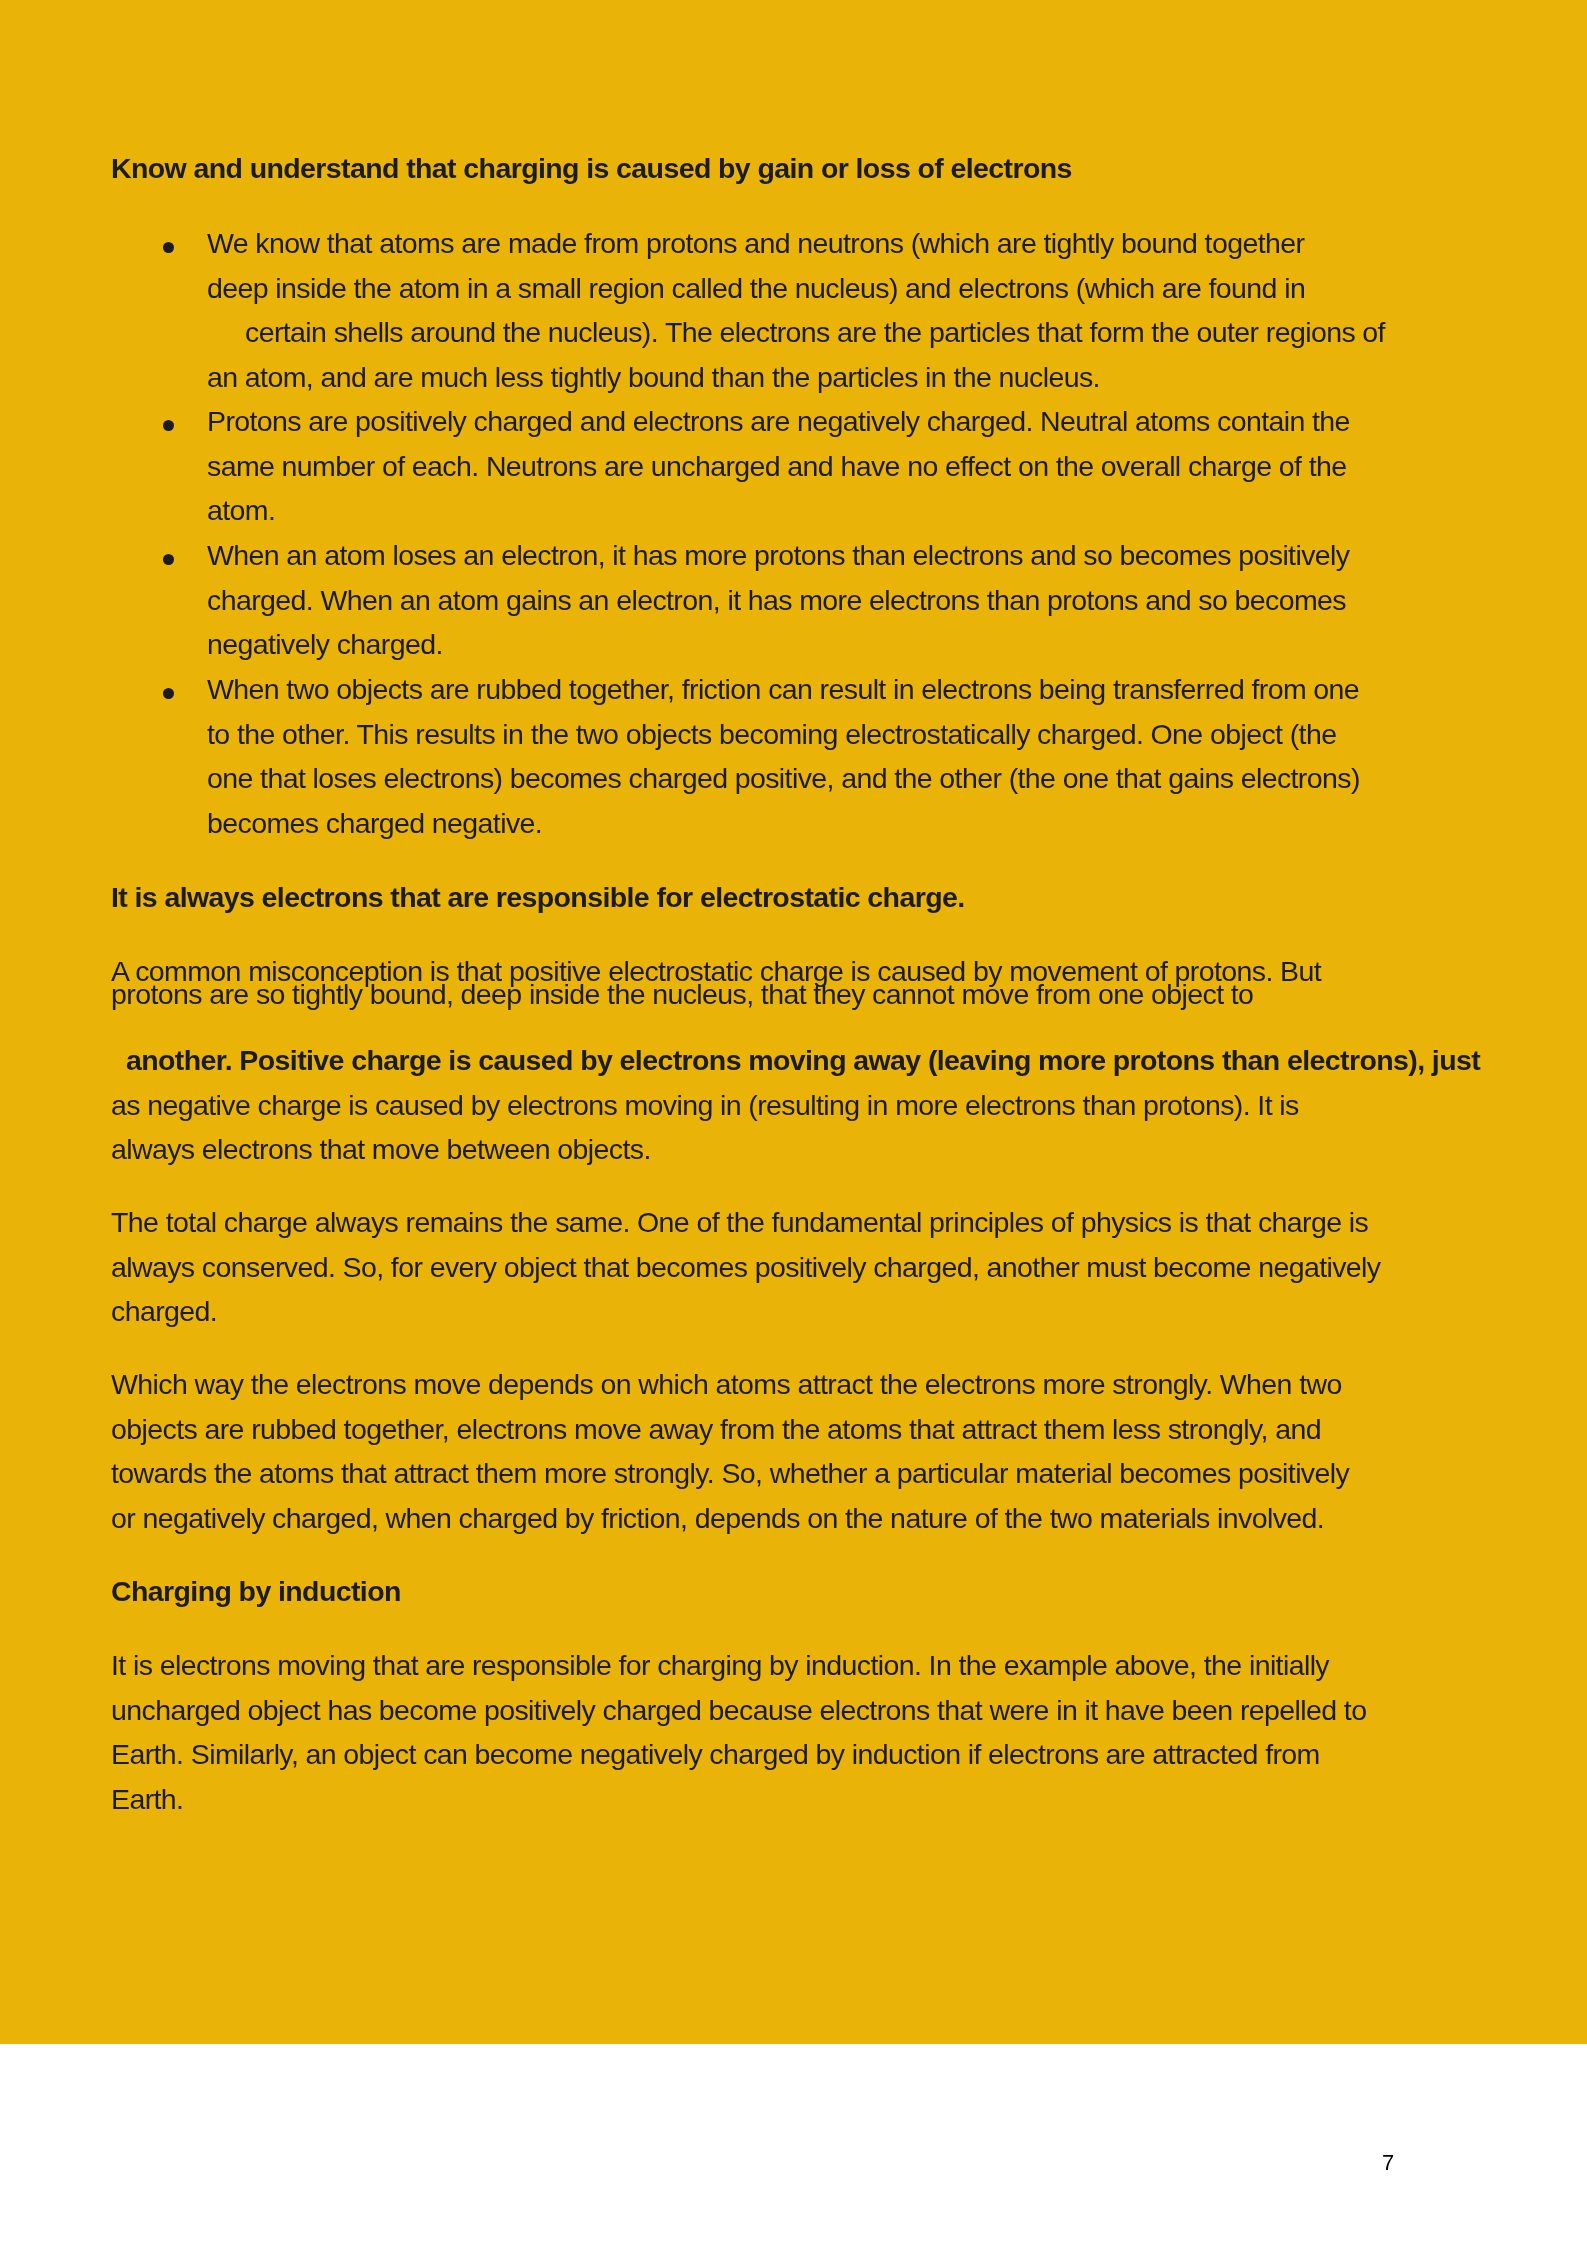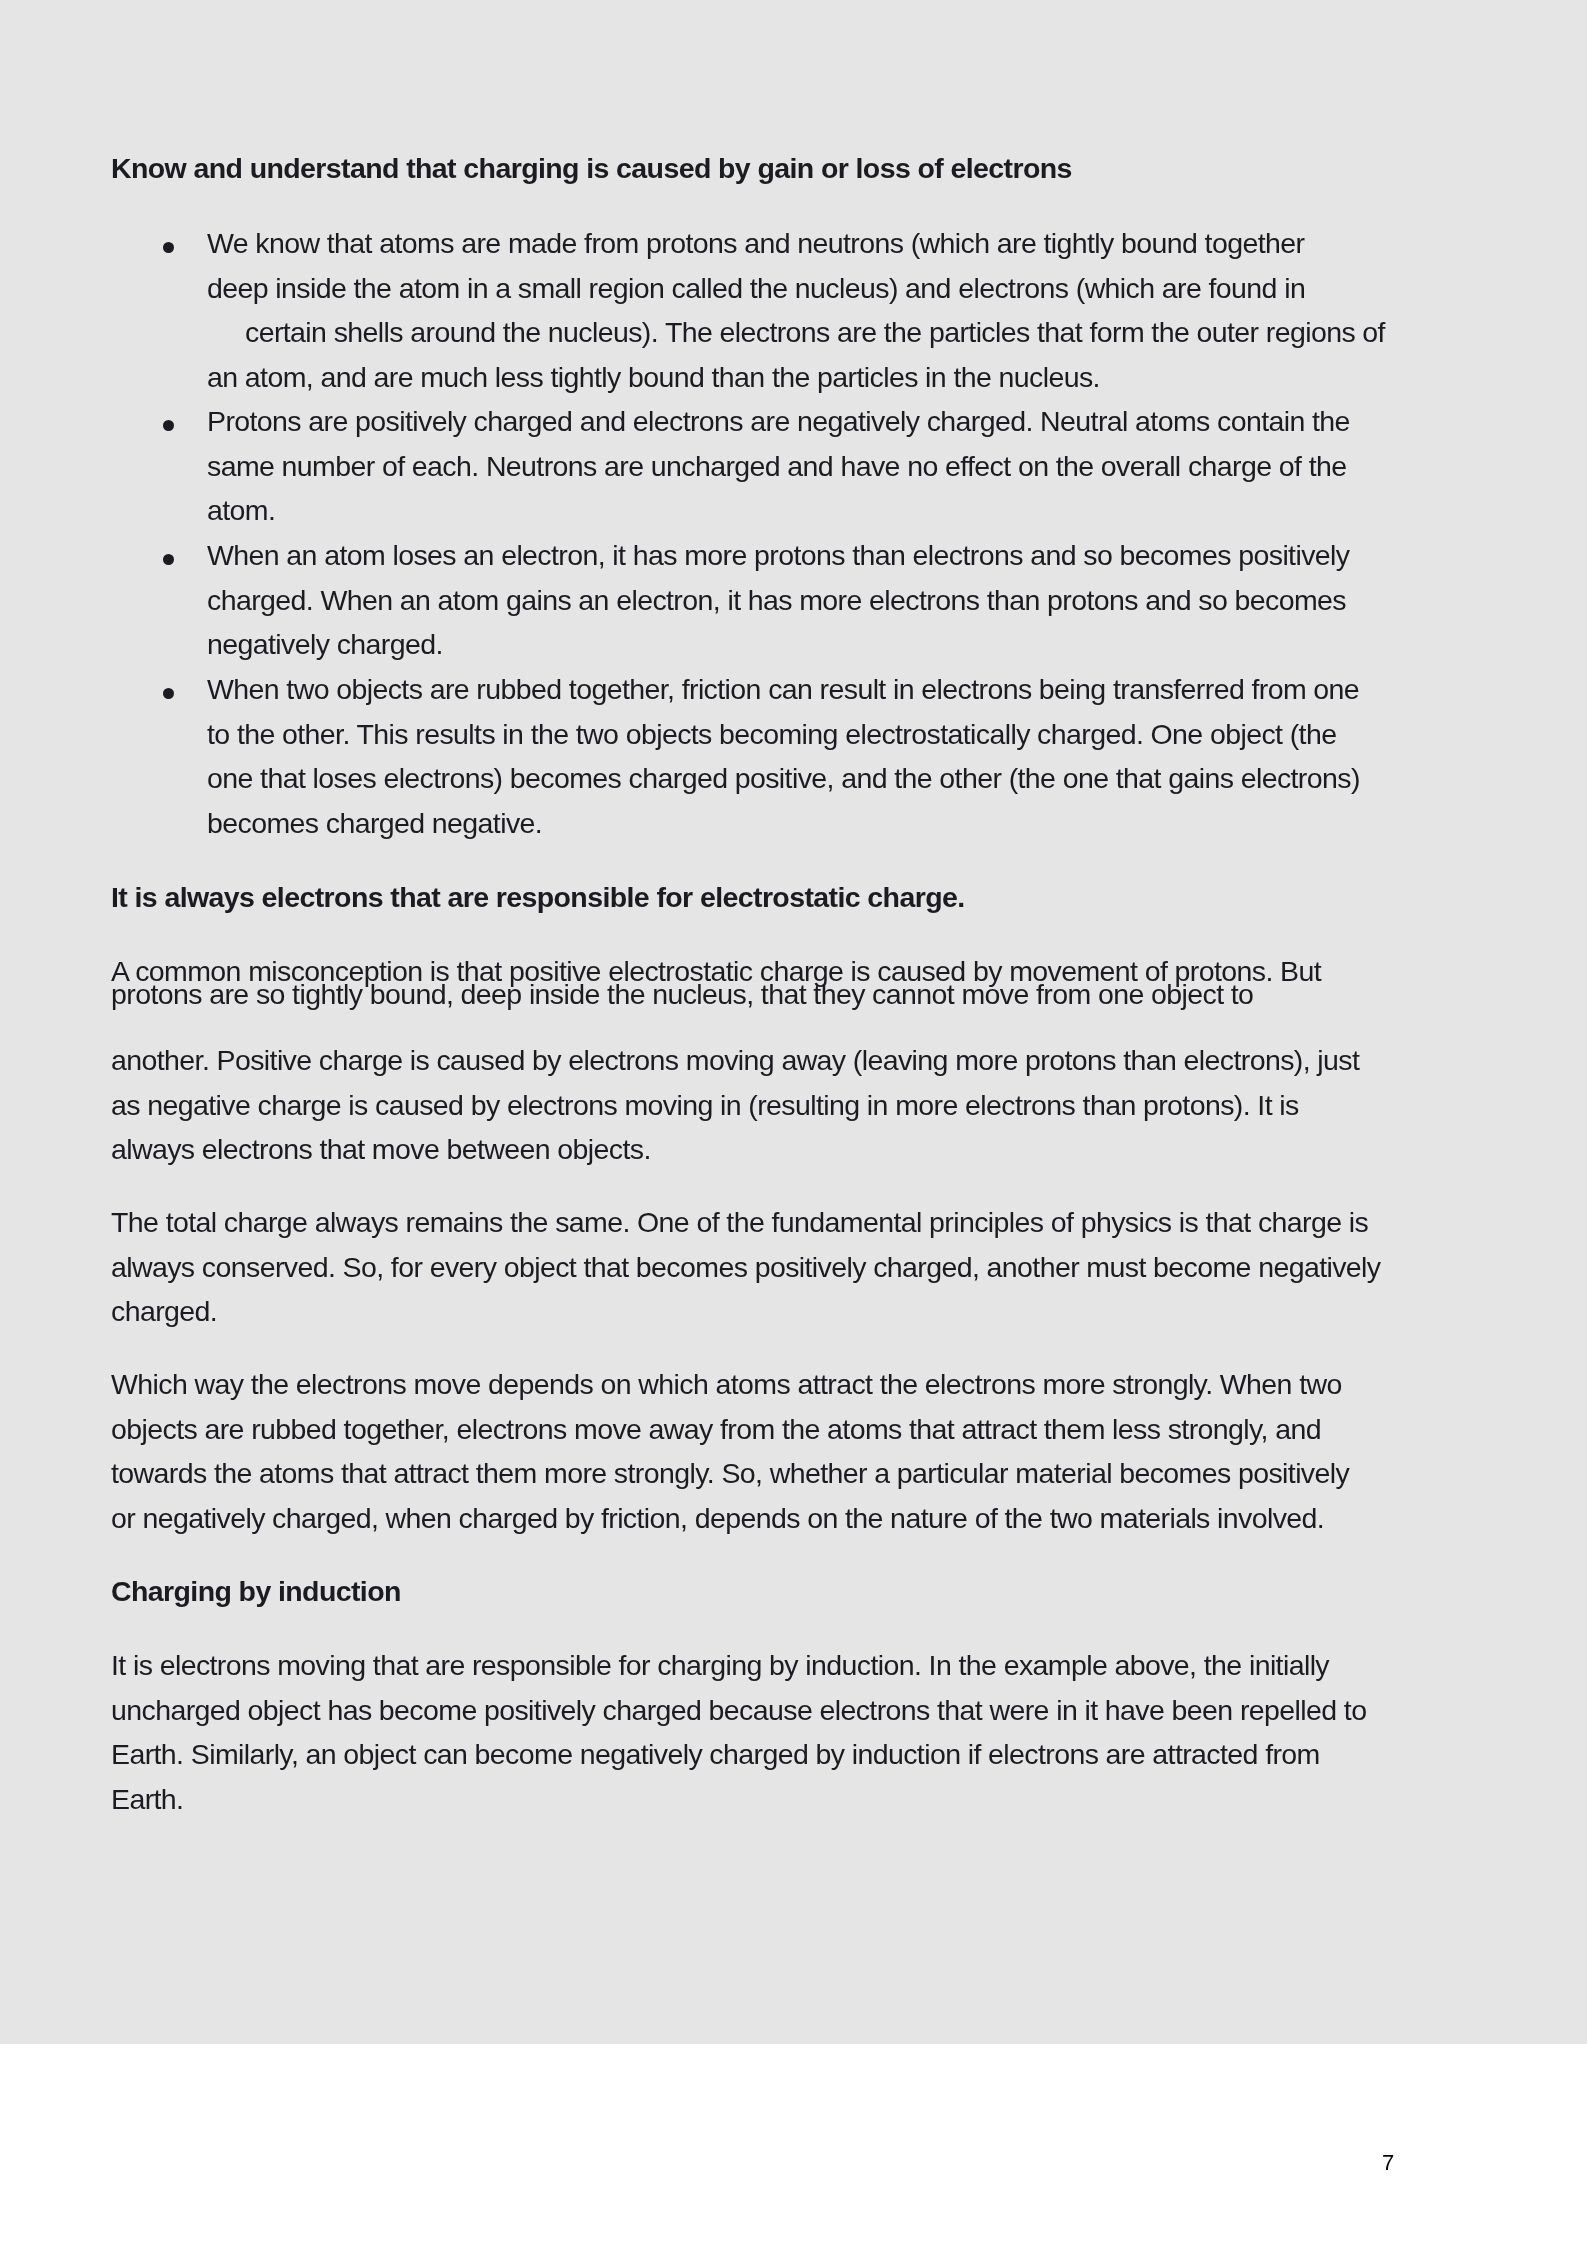--- a/index.html
+++ b/index.html
@@ -1,17 +1,17 @@
 <!DOCTYPE html>
 <html><head>
 <meta charset="utf-8">
 <style>
   html, body { margin: 0; padding: 0; background: #ffffff; }
   body { width: 1587px; height: 2245px; position: relative; overflow: hidden; }
-  .page { position: absolute; left: 0; top: 0; width: 1587px; height: 2044px; background: #e5e5e5; }
+  .page { position: absolute; left: 0; top: 0; width: 1587px; height: 2044px; background: #eab308; }
   .txt { font-family: "Liberation Sans", sans-serif; color: #1b1b22; font-size: 28.5px; letter-spacing: -0.6px; white-space: nowrap; }
   .line { position: absolute; line-height: 44px; }
   .bold { font-weight: bold; }
   .bullet-dot { position: absolute; width: 11px; height: 11px; border-radius: 50%; background: #1b1b22; }
   .pagenum { position: absolute; font-family: "Liberation Sans", sans-serif; font-size: 22px; color: #000; }
 </style>
 </head>
 <body>
 
 <div class="page">
@@ -41,21 +41,21 @@
     <div class="txt line" style="left:207px; top:712px;">to the other. This results in the two objects becoming electrostatically charged. One object (the</div>
     <div class="txt line" style="left:207px; top:756px;">one that loses electrons) becomes charged positive, and the other (the one that gains electrons)</div>
     <div class="txt line" style="left:207px; top:801px;">becomes charged negative.</div>
   </div>
 
   <div class="txt line bold" style="left:111px; top:875px;">It is always electrons that are responsible for electrostatic charge.</div>
 
   <div>
     <div class="txt line" style="left:111px; top:949px;">A common misconception is that positive electrostatic charge is caused by movement of protons. But</div>
     <div class="txt line" style="left:111px; top:972px;">protons are so tightly bound, deep inside the nucleus, that they cannot move from one object to</div>
-    <div class="txt line" style="left:111px; top:1038px;">another. Positive charge is caused by electrons moving away (leaving more protons than electrons), just</div>
+    <div class="txt line" style="left:126px; top:1038px;font-weight:bold;">another. Positive charge is caused by electrons moving away (leaving more protons than electrons), just</div>
     <div class="txt line" style="left:111px; top:1083px;">as negative charge is caused by electrons moving in (resulting in more electrons than protons). It is</div>
     <div class="txt line" style="left:111px; top:1127px;">always electrons that move between objects.</div>
   </div>
 
   <div>
     <div class="txt line" style="left:111px; top:1200px;">The total charge always remains the same. One of the fundamental principles of physics is that charge is</div>
     <div class="txt line" style="left:111px; top:1245px;">always conserved. So, for every object that becomes positively charged, another must become negatively</div>
     <div class="txt line" style="left:111px; top:1289px;">charged.</div>
   </div>
 

